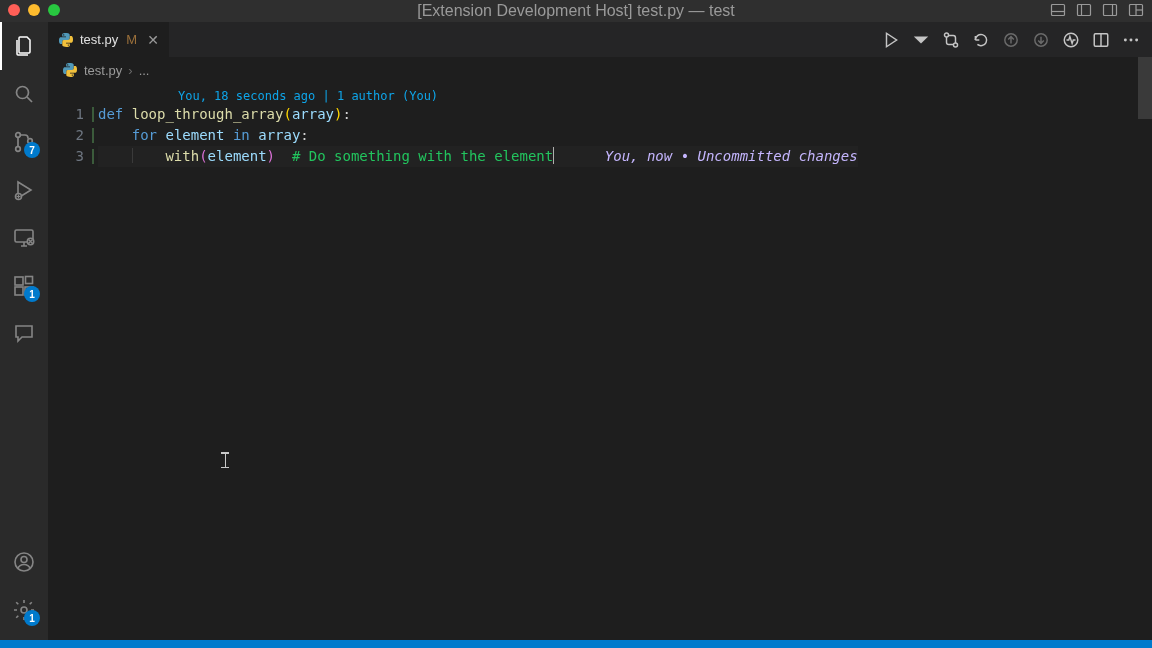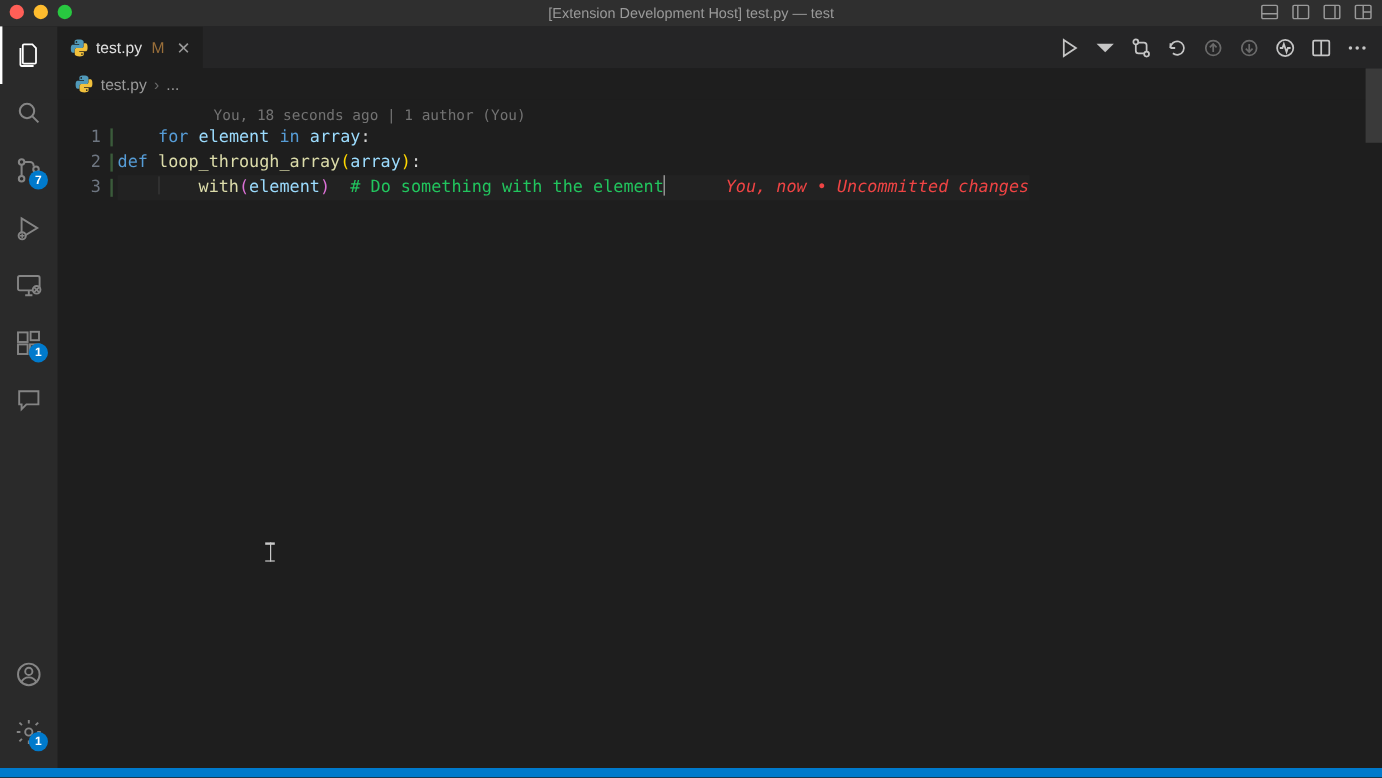--- a/index.html
+++ b/index.html
@@ -7,21 +7,21 @@
     font-family: -apple-system, BlinkMacSystemFont, "Segoe UI", sans-serif;
     background: #1e1e1e; color: #cccccc;
     width: 1152px; height: 648px; overflow: hidden;
     display: flex; flex-direction: column;
   }
   
   .titlebar {
     height: 22px; background: #2f2f2f;
     display:flex; align-items:center; justify-content:center;
     position:relative; flex-shrink:0;
-    font-size:12px; color:#9a9a9a;
+    font-size:16px; color:#9a9a9a;
   }
   .traffic-lights { position:absolute; left:8px; top:4px; display:flex; gap:8px;}
   .tl { width:12px; height:12px; border-radius:50%; }
   .tl.red{background:#ff5f57;} .tl.yellow{background:#febc2e;} .tl.green{background:#28c840;}
   .titlebar-r { position:absolute; right:8px; top:2px; display:flex; gap:10px; color:#9a9a9a;}
   .titlebar-r svg { width:16px; height:16px; }
 
   .main { flex:1; display:flex; min-height:0;}
 
   
@@ -65,29 +65,29 @@
 
   .breadcrumb { height:26px; display:flex; align-items:center; gap:6px;
     padding-left:14px; font-size:13px; color:#9a9a9a; background:#1e1e1e; position:relative;}
   .breadcrumb .sep { color:#6a6a6a; }
   .minimap-scroll { position:absolute; right:0; top:0; width:14px; height:62px; background:#3a3a3a;}
 
   .codearea { flex:1; display:flex; font-family: Menlo, Consolas, monospace; font-size:14px; line-height:21px; position:relative; overflow:hidden;}
   .gutter { width:50px; text-align:right; color:#6e7681; padding-right:14px; padding-top:21px; user-select:none;}
   .gutter .ln { height:21px; position:relative;}
   .gutter .ln::after { content:""; position:absolute; right:-10px; top:3px; width:2px; height:15px; background:#3b5b3b;}
-  .codelens { position:absolute; left:130px; top:3px; font-size:12px; color:#737373; font-family: Menlo, Consolas, monospace;}
+  .codelens { position:absolute; left:130px; top:3px; font-size:12px; color:#0ea5e9; font-family: Menlo, Consolas, monospace;}
   .code { padding-top:21px;}
   .code .line { height:21px; white-space:pre;}
   .indent { display:inline-block; width:1px; height:15px; border-left:1px solid #3a3a3a; margin-right:-1px; vertical-align:-2px;}
   .kw{color:#569cd6;} .fn{color:#dcdcaa;} .var{color:#9cdcfe;} .pn{color:#d4d4d4;} .br{color:#ffd700;} .br2{color:#da70d6;}
   .cm{color:#22c55e;}
   .cursor { display:inline-block; width:1px; height:17px; background:#aeafad; vertical-align:-3px;}
   .lineactive { background:rgba(255,255,255,0.02);}
-  .blame { color:#ef4444; font-style:italic;}
+  .blame { color:#c4b5fd; font-style:italic;}
 
   .textcursor { position:absolute; left:176px; top:369px; width:2px; height:16px; color:#c8c8c8;}
   .textcursor::before, .textcursor::after { content:""; position:absolute; left:-3px; width:8px; height:1.5px; background:currentColor;}
   .textcursor::before { top:0;} .textcursor::after{ bottom:0;}
   .textcursor .bar { position:absolute; left:0.5px; top:0; width:1.5px; height:16px; background:currentColor;}
 
   
   .statusbar { height:8px; background:#007acc; flex-shrink:0;}
 
   .pyicon{ width:16px; height:16px; fill:#519aba; flex-shrink:0;}
@@ -279,22 +279,22 @@
     </div>
 
     <div class="codearea">
       <span class="codelens">You, 18 seconds ago | 1 author (You)</span>
       <div class="gutter">
         <div class="ln">1</div>
         <div class="ln">2</div>
         <div class="ln">3</div>
       </div>
       <div class="code">
+        <div class="line"><span class="kw">def</span> <span class="fn">loop_through_array</span><span class="br">(</span><span class="var">array</span><span class="br">)</span><span class="pn">:</span></div>
         <div class="line">    <span class="kw">for</span> <span class="var">element</span> <span class="kw">in</span> <span class="var">array</span><span class="pn">:</span></div>
-        <div class="line"><span class="kw">def</span> <span class="fn">loop_through_array</span><span class="br">(</span><span class="var">array</span><span class="br">)</span><span class="pn">:</span></div>
         <div class="line lineactive">    <span class="indent"></span>    <span class="fn">with</span><span class="br2">(</span><span class="var">element</span><span class="br2">)</span>  <span class="cm"># Do something with the element</span><span class="cursor"></span>      <span class="blame">You, now • Uncommitted changes</span></div>
       </div>
       <div class="textcursor">
           <span class="bar"></span>
         </div>
     </div>
   </div>
 </div>
 
 <div class="statusbar"></div>

